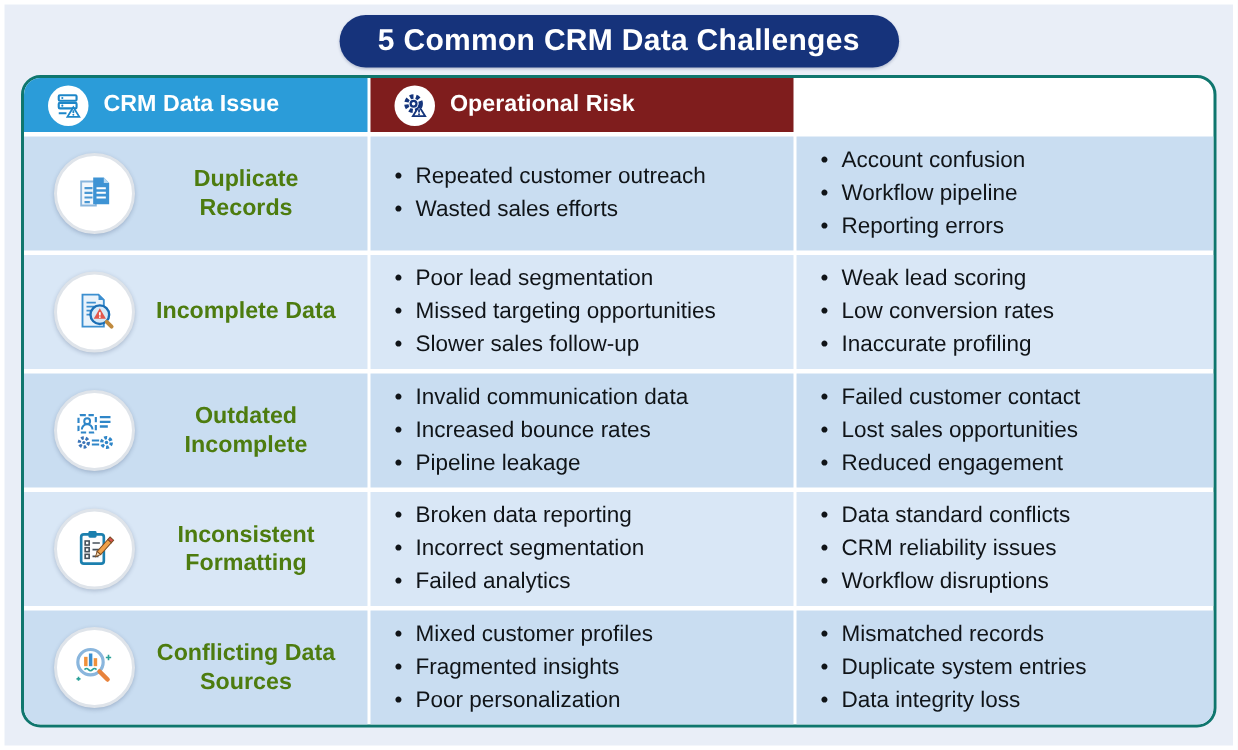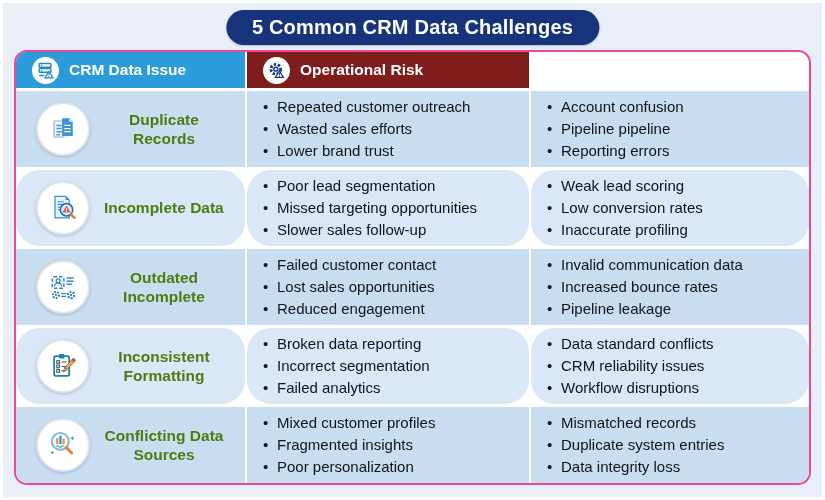--- a/index.html
+++ b/index.html
@@ -20,21 +20,21 @@
     position:absolute;left:50%;top:7px;transform:translateX(-50%);
     background:#16337b;color:#ffffff;
     font-size:20px;font-weight:bold;letter-spacing:.2px;
     padding:6px 26px;border-radius:20px;white-space:nowrap;
     box-shadow:0 1px 2px rgba(20,40,90,.25);
   }
   .table{
     position:absolute;left:11px;right:11px;top:47px;bottom:12px;
     display:flex;flex-direction:column;gap:3px;
     background:#ffffff;
-    border:2px solid #ec4899;border-radius:13px;
+    border:2px solid #0f766e;border-radius:13px;
     overflow:hidden;
   }
   .thead{
     flex:0 0 36px;
     display:grid;grid-template-columns:229px 282px 1fr;gap:2px;
   }
   .th{
     display:flex;align-items:center;gap:10px;
     color:#ffffff;font-size:15.5px;font-weight:bold;
   }
@@ -44,21 +44,21 @@
   .hicon{
     width:27px;height:27px;flex:0 0 27px;border-radius:50%;
     background:#ffffff;
     display:flex;align-items:center;justify-content:center;
   }
   .row{
     flex:1;
     display:grid;grid-template-columns:229px 282px 1fr;gap:2px;
   }
   .row-odd  .cell{background:#c9ddf1;}
-  .row-even .cell{background:#d9e7f6;border-radius:24px;}
+  .row-even .cell{background:#d9e7f6;}
   .issue-cell{display:flex;align-items:center;gap:14px;padding-left:20px;}
   .icon-circle{
     width:54px;height:54px;flex:0 0 54px;border-radius:50%;
     background:#ffffff;border:2px solid #dfe4ea;
     box-shadow:0 1px 3px rgba(30,50,90,.25);
     display:flex;align-items:center;justify-content:center;
     box-sizing:border-box;
   }
   .issue-label{
     font-size:15.5px;font-weight:bold;color:#4d7c0f;
@@ -128,27 +128,26 @@
               <path d="M19.5 14h7M19.5 17.5h7M19.5 21h7"></path>
             </g>
           </svg>
         </span>
         <span class="issue-label">Duplicate Records</span>
       </div>
       <div class="cell list-cell">
         <ul>
           <li>Repeated customer outreach</li>
           <li>Wasted sales efforts</li>
-          <li>Lower brand trust</li>
         </ul>
       </div>
       <div class="cell list-cell">
         <ul>
           <li>Account confusion</li>
-          <li>Pipeline pipeline</li>
+          <li>Workflow pipeline</li>
           <li>Reporting errors</li>
         </ul>
       </div>
     </div>
 
     <div class="row row-even">
       <div class="cell issue-cell">
         <span class="icon-circle">
           <svg width="32" height="32" viewBox="0 0 36 36">
             <path d="M9 5 h12 l4 4 v20 h-16 z" fill="#eaf3fb" stroke="#3c8fd0" stroke-width="1.4"></path>
@@ -197,30 +196,30 @@
               <path d="M16 25.5h5.5M16 28.5h5.5"></path>
             </g>
             <circle cx="27" cy="27" r="3.6" fill="none" stroke="#2f86c8" stroke-width="2.5" stroke-dasharray="2.2 1.5"></circle>
             <circle cx="27" cy="27" r="1.3" fill="#2f86c8"></circle>
           </svg>
         </span>
         <span class="issue-label">Outdated Incomplete</span>
       </div>
       <div class="cell list-cell">
         <ul>
+          <li>Invalid communication data</li>
+          <li>Increased bounce rates</li>
+          <li>Pipeline leakage</li>
+        </ul>
+      </div>
+      <div class="cell list-cell">
+        <ul>
           <li>Failed customer contact</li>
           <li>Lost sales opportunities</li>
           <li>Reduced engagement</li>
-        </ul>
-      </div>
-      <div class="cell list-cell">
-        <ul>
-          <li>Invalid communication data</li>
-          <li>Increased bounce rates</li>
-          <li>Pipeline leakage</li>
         </ul>
       </div>
     </div>
 
     <div class="row row-even">
       <div class="cell issue-cell">
         <span class="icon-circle">
           <svg width="32" height="32" viewBox="0 0 36 36">
             <rect x="8" y="7" width="17" height="22" rx="2" fill="#fdfdfd" stroke="#1b7fae" stroke-width="2"></rect>
             <rect x="13.5" y="4.5" width="6" height="5" rx="1" fill="#1b7fae"></rect>

